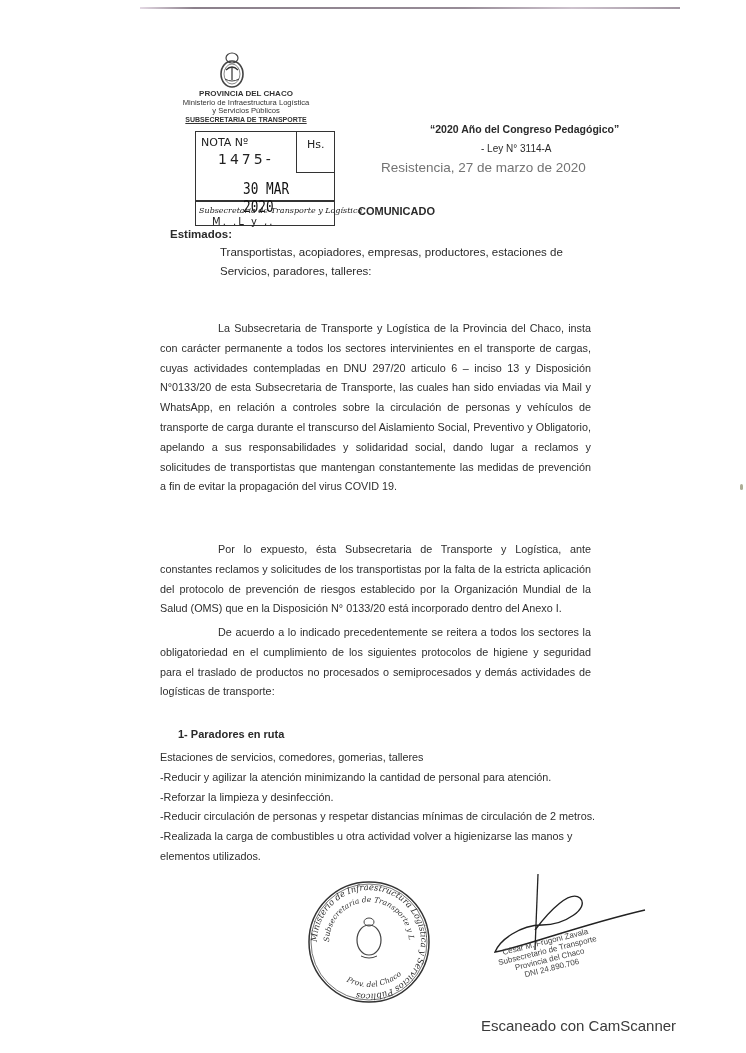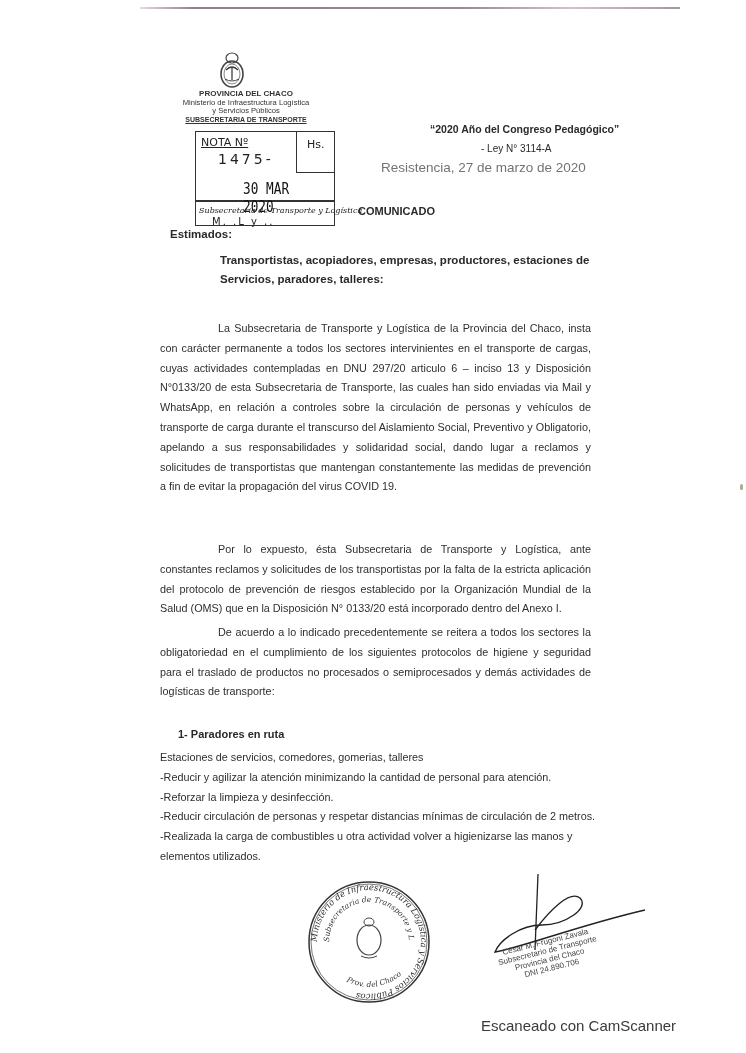--- a/index.html
+++ b/index.html
@@ -28,37 +28,37 @@
   .law {
     position: absolute; left: 481px; top: 115px; font-size: 10px; font-weight: normal; color: #2a2a2a; margin-top: 28px;
   }
   .stamp {
     position: absolute; left: 195px; top: 131px; width: 138px; height: 93px;
     border: 1.5px solid #333; font-family: "DejaVu Sans", sans-serif;
   }
   .stamp .vline { position: absolute; left: 100px; top: 0; width: 1px; height: 40px; background:#333; }
   .stamp .hline-hs { position: absolute; left: 100px; top: 40px; width: 38px; height: 1px; background:#333; }
   .stamp .hline { position: absolute; left: 0; top: 68px; width: 138px; height: 1.5px; background:#333; }
-  .stamp .nota { position: absolute; left: 5px; top: 4px; font-size: 11px; color: #222; text-decoration: underline; }
+  .stamp .nota { position: absolute; left: 5px; top: 4px; font-size: 11px; color: #222; }
   .stamp .hs { position: absolute; left: 111px; top: 6px; font-size: 11px; color: #222; }
   .stamp .num { position: absolute; left: 22px; top: 19px; font-size: 14px; letter-spacing: 3px; color: #222; }
   .stamp .init { position: absolute; left: 16px; top: 36px; font-size: 10px; color: #222; letter-spacing: 2px; margin-top: 48px; }
   .stamp .date { position: absolute; left: 47px; top: 48px; font-size: 15px; font-family: "DejaVu Sans Mono", monospace; color: #111; transform: scaleX(0.85); transform-origin: left; }
   .stamp .office { position: absolute; left: 3px; top: 74px; font-size: 8px; color: #222; font-family: "DejaVu Serif", serif; font-style: italic; white-space: nowrap; }
   .place-date {
     position: absolute; left: 381px; top: 160px; font-size: 13.5px; color: #737373;
   }
   .comunicado {
     position: absolute; left: 358px; top: 205px; font-size: 11px; font-weight: bold; color: #2a2a2a;
   }
   .greeting {
     position: absolute; left: 170px; top: 228px; font-size: 11.5px; font-weight: bold; color: #2a2a2a;
   }
   .recipients {
-    position: absolute; left: 220px; top: 251px; width: 370px; font-size: 11.5px; font-weight: bold; line-height: 19px; color: #2a2a2a;
+    position: absolute; left: 220px; top: 243px; width: 370px; font-size: 11.5px; font-weight: normal; line-height: 19px; color: #2a2a2a;
   }
   .body-text {
     position: absolute; left: 160px; width: 431px; font-size: 10.8px; line-height: 19.8px; color: #2e2e2e;
     text-align: justify;
   }
   .para { text-indent: 58px; margin: 0; }
   #p1 { top: 319px; }
   #p2 { top: 540px; }
   #p3 { top: 623px; }
   .section-title {

